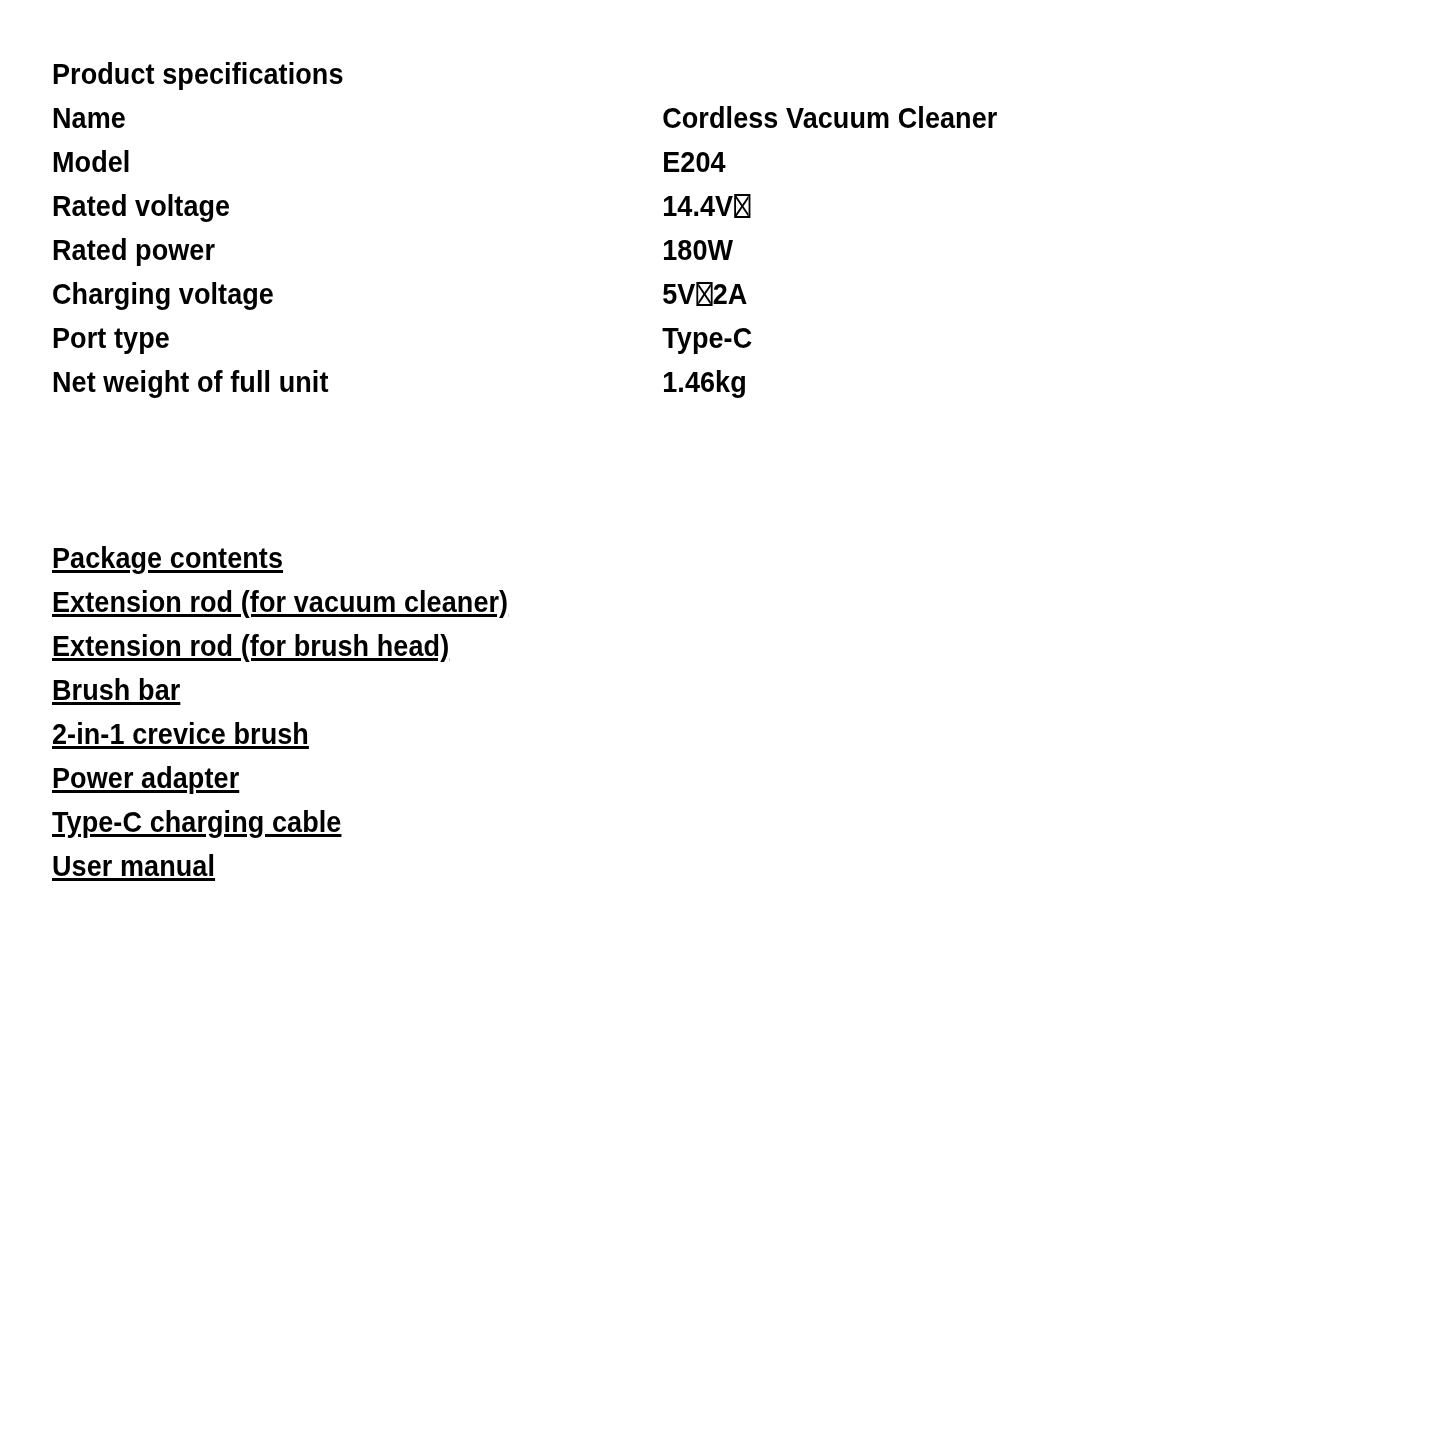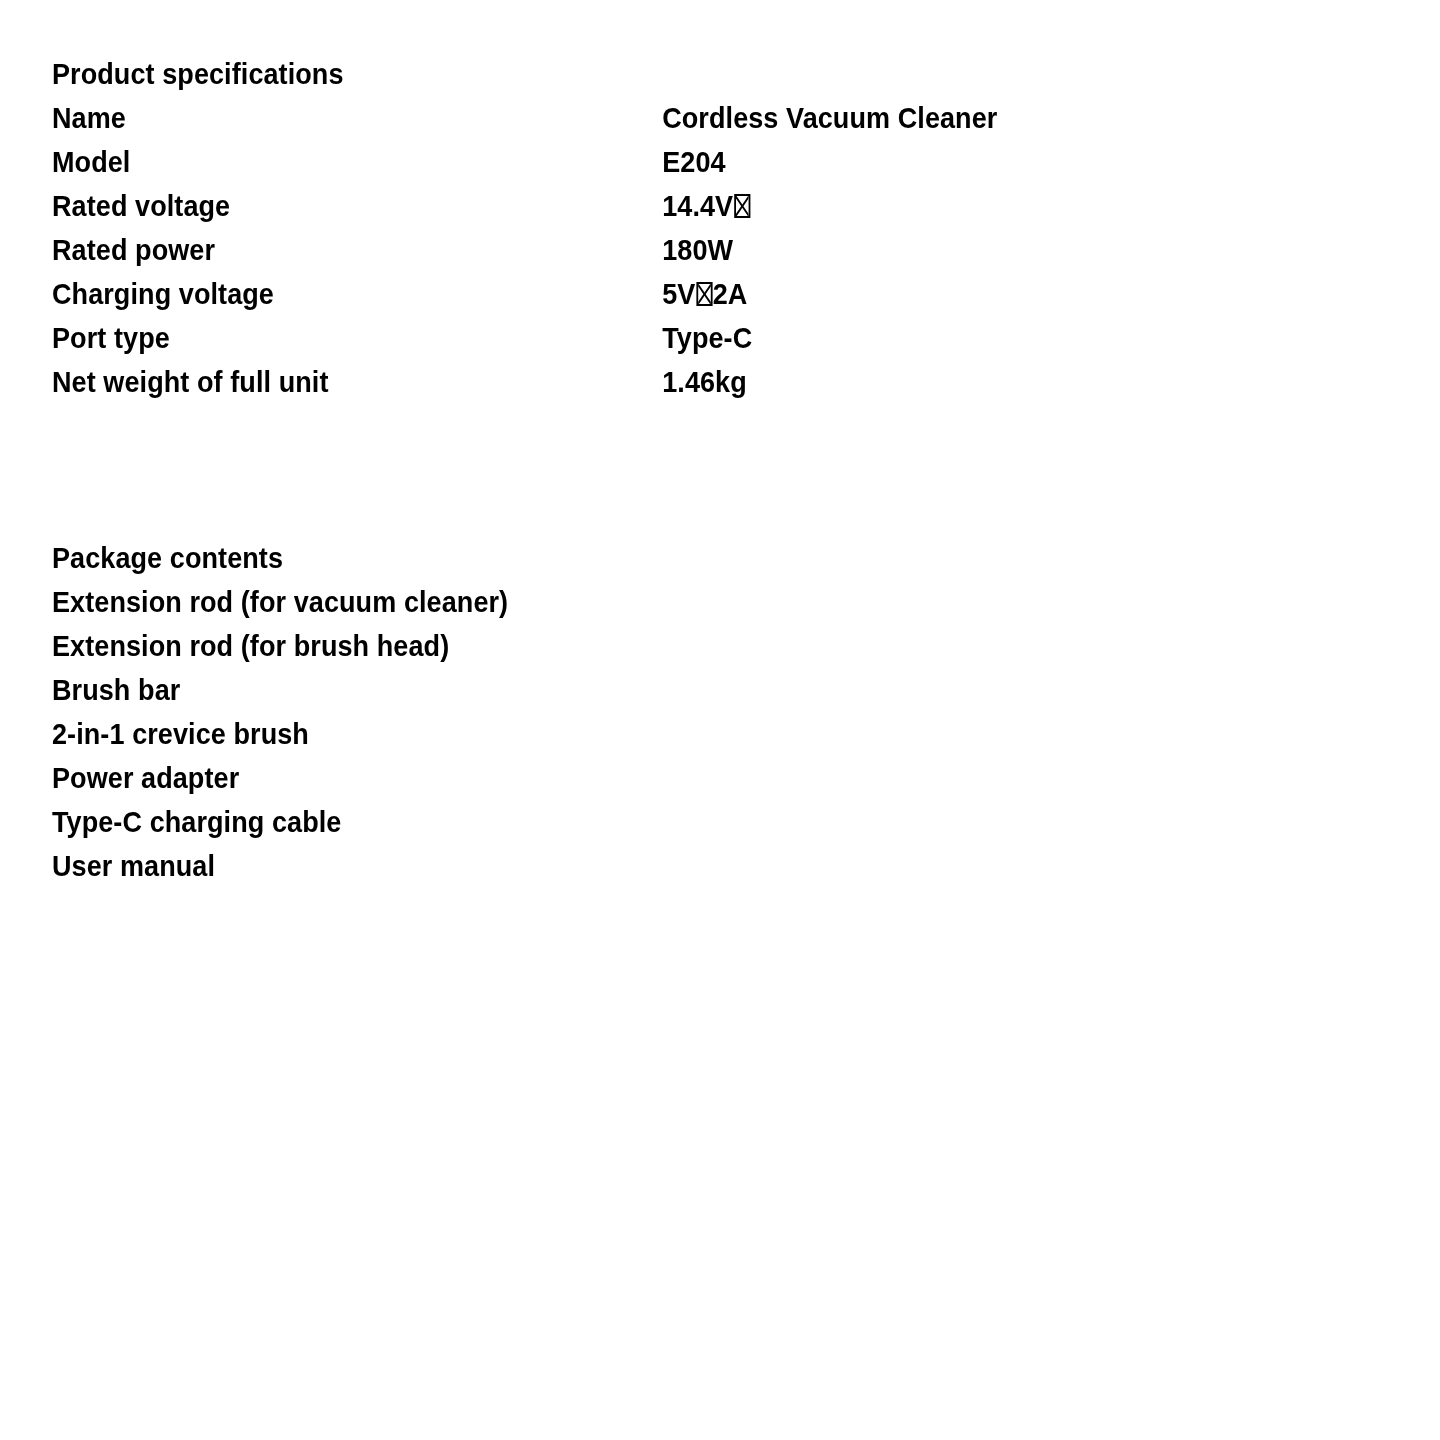--- a/index.html
+++ b/index.html
@@ -61,20 +61,21 @@
 
   
   .section-gap {
     height: 132px;
   }
 
   
   .pkg-section {
     margin: 0;
     padding: 0;
+    text-decoration: underline;
   }
   .pkg-item {
     display: block;
   }
 
   
   .tofu {
     display: inline-block;
     position: relative;
     width: 0.60em;

